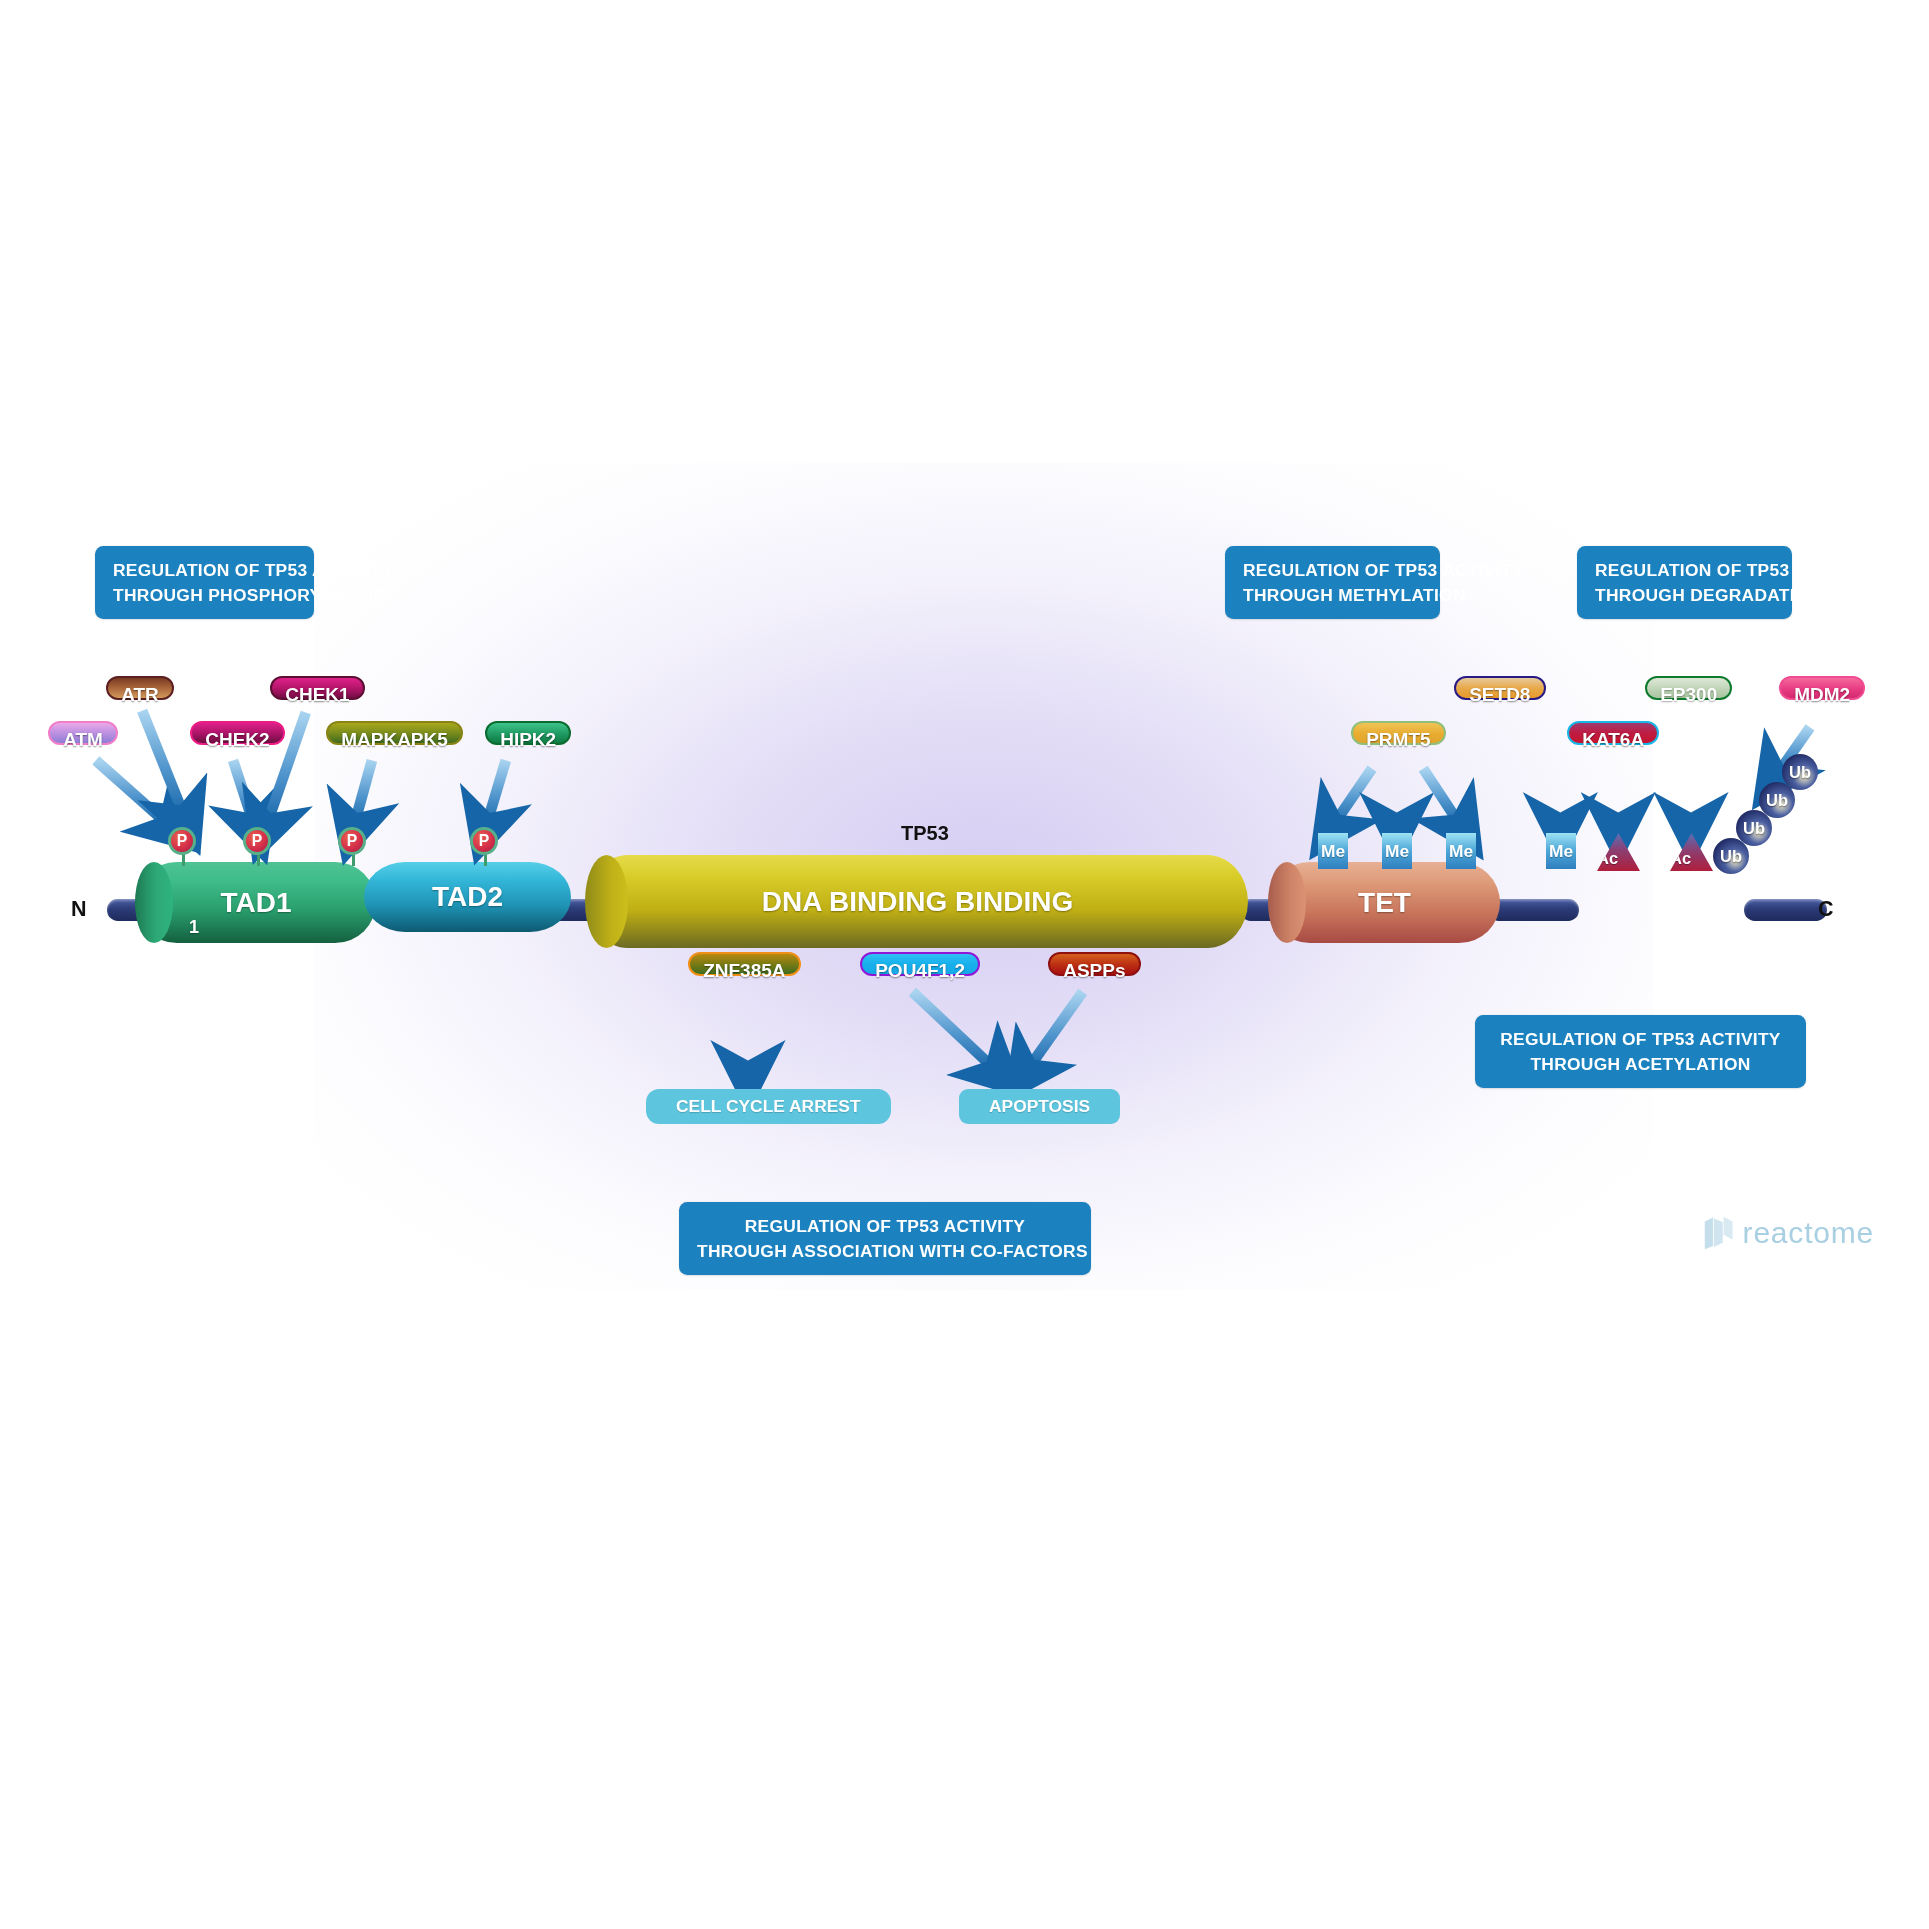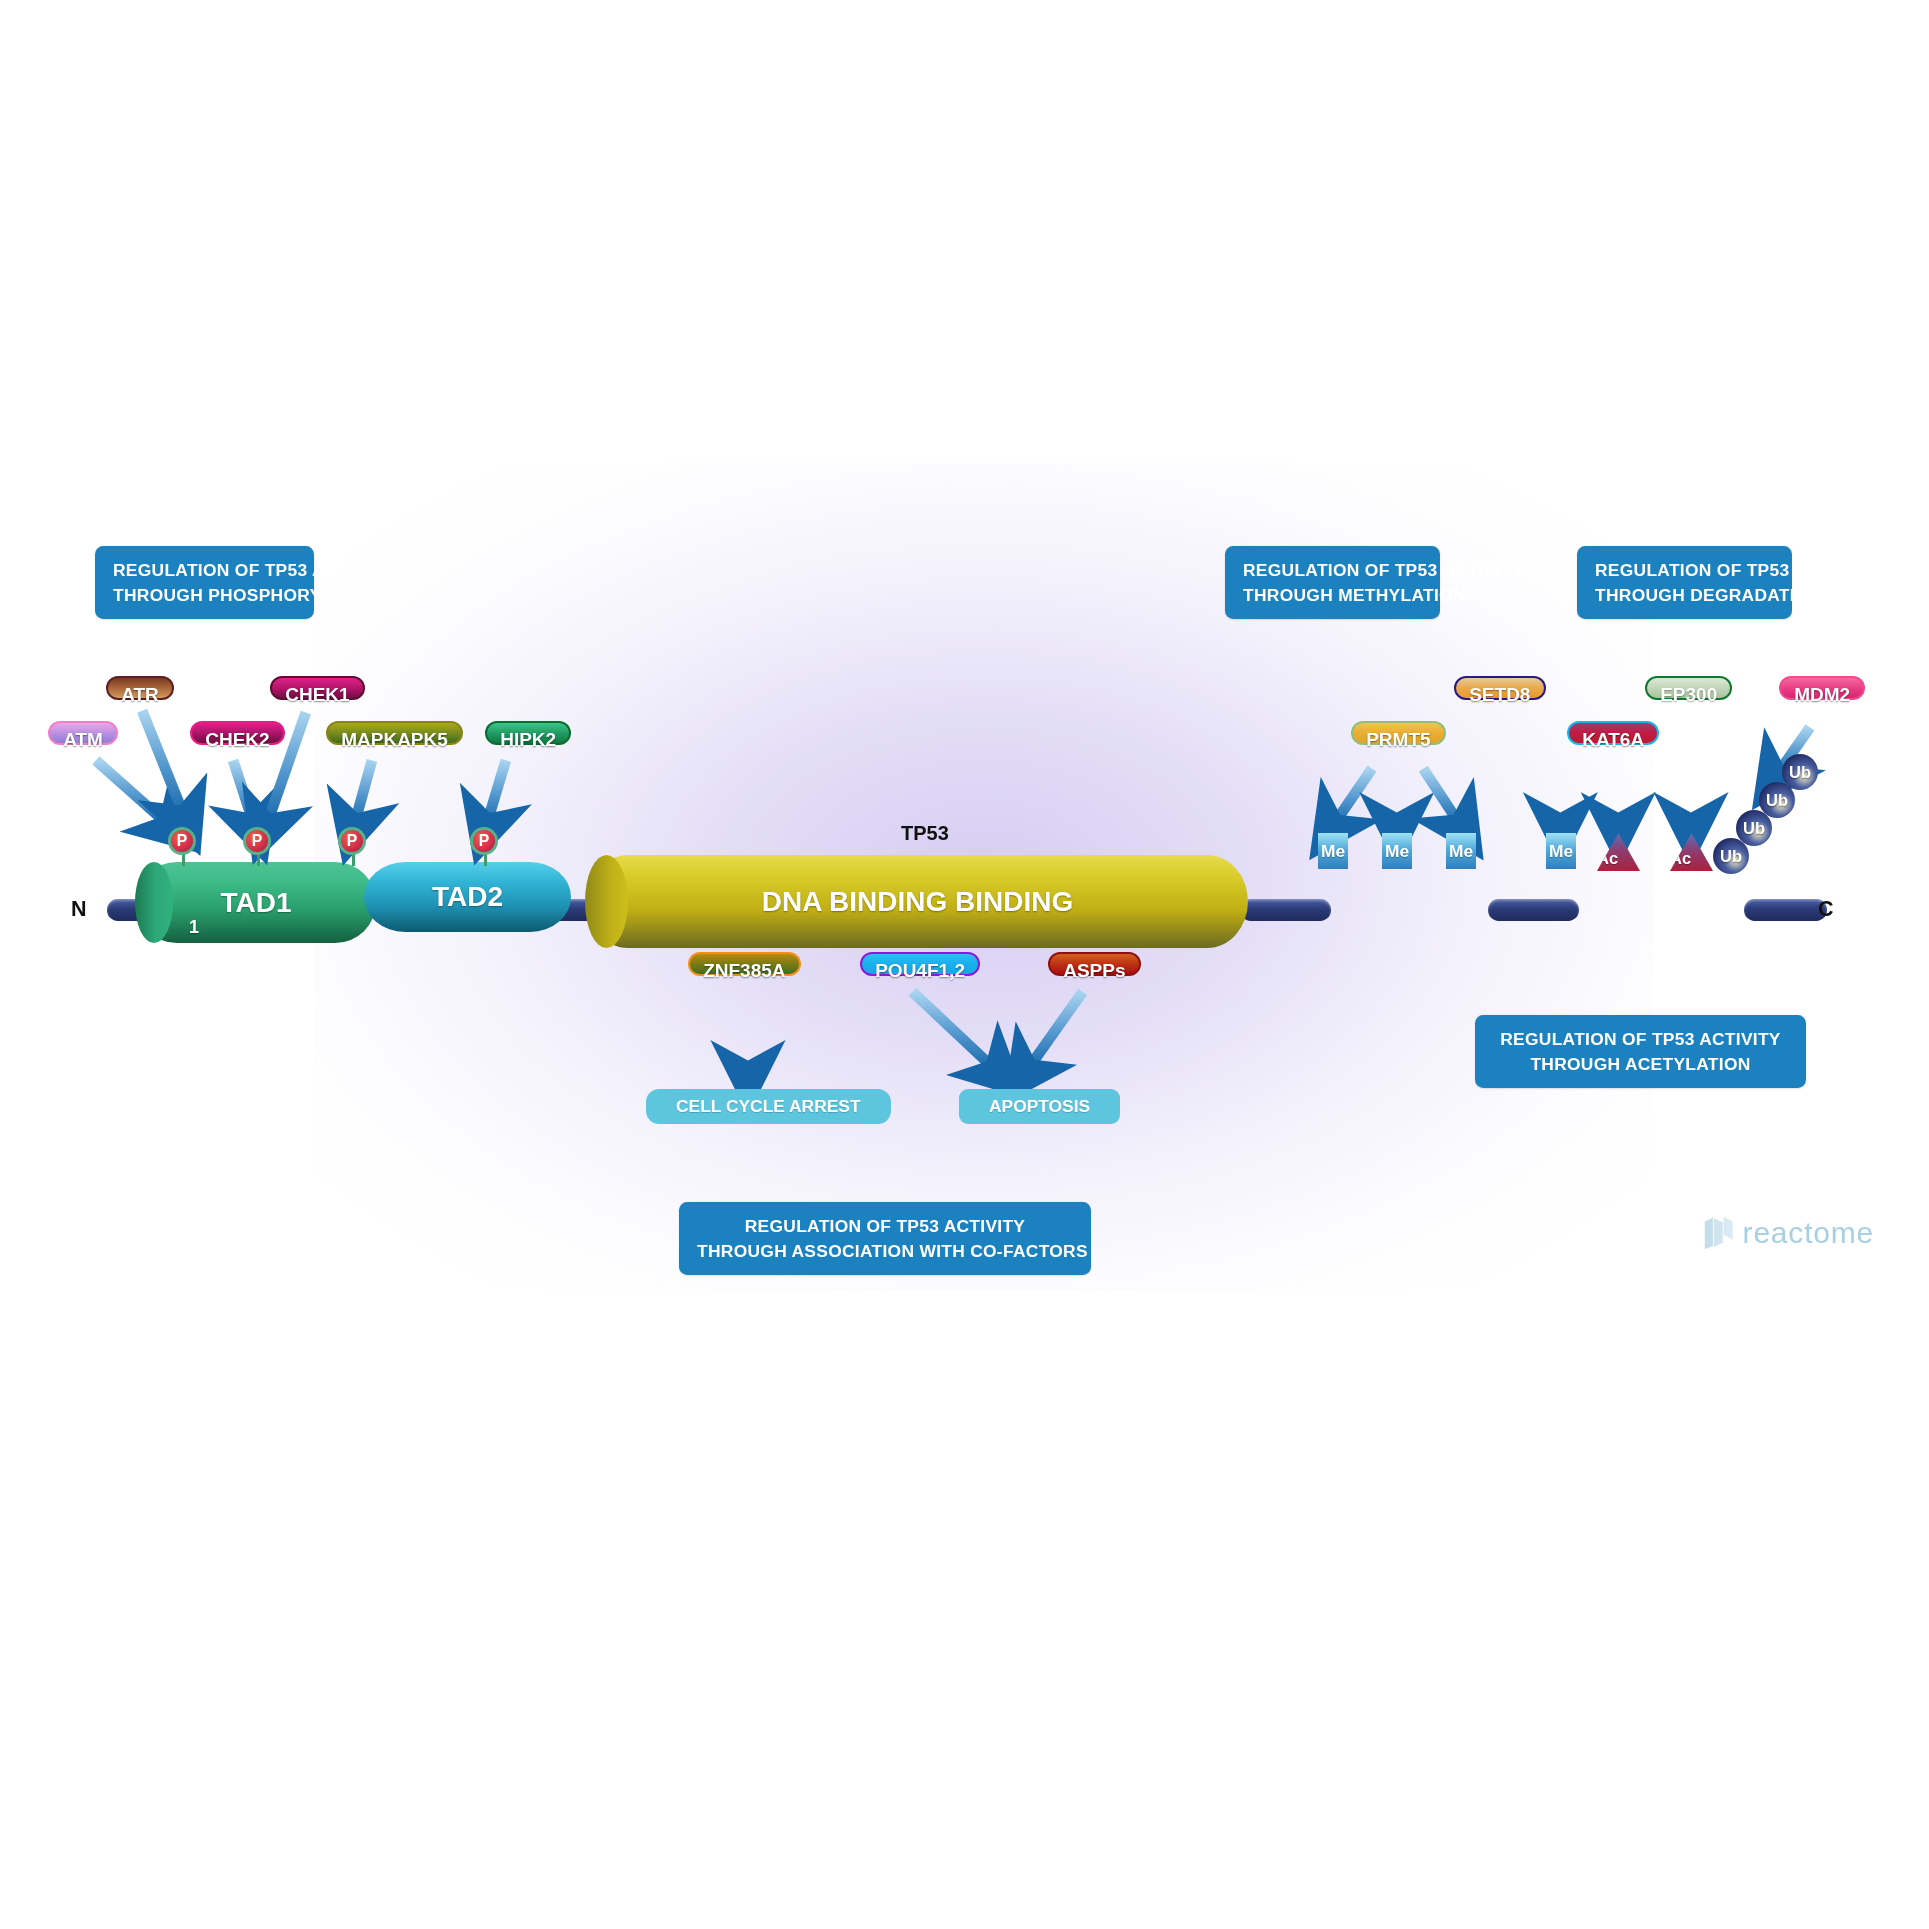--- a/index.html
+++ b/index.html
@@ -143,20 +143,25 @@
               background:linear-gradient(180deg,#56cfe8 0%,#33b6d8 26%,#1f93b4 62%,#0d5a72 100%);">
     <div class="lbl">TAD2</div>
   </div>
 
   <div class="cyl" style="left:587px;top:855px;width:661px;height:93px;
               background:linear-gradient(180deg,#e6db4a 0%,#d8cc28 24%,#bfae14 60%,#6b6a22 100%);">
     <div class="cap" style="left:-1.7px;width:43px;background:linear-gradient(90deg,#8f8a18 0%,#bfb018 60%,#ccbf1c 100%);"></div>
     <div class="lbl">DNA BINDING BINDING</div>
   </div>
 
+  <div class="cyl" style="left:1269px;top:862px;width:231px;height:81px;
+              background:linear-gradient(180deg,#e8b094 0%,#dd9a78 26%,#c9765c 62%,#a84a44 100%);">
+    <div class="cap" style="left:-0.8px;background:linear-gradient(90deg,#a85c4c 0%,#cf8468 60%,#da9274 100%);"></div>
+    <div class="lbl">TET</div>
+  </div>
 
 
   <svg class="arrowlayer" viewBox="0 0 2334 2334">
     <defs>
       <linearGradient id="ag" x1="0" y1="0" x2="0" y2="1">
         <stop offset="0%" stop-color="#a9d4f0"></stop>
         <stop offset="55%" stop-color="#4f94cc"></stop>
         <stop offset="100%" stop-color="#1565a8"></stop>
       </linearGradient>
       <marker id="ah" markerWidth="7" markerHeight="7" refX="3.2" refY="3.5" orient="auto" markerUnits="strokeWidth">

